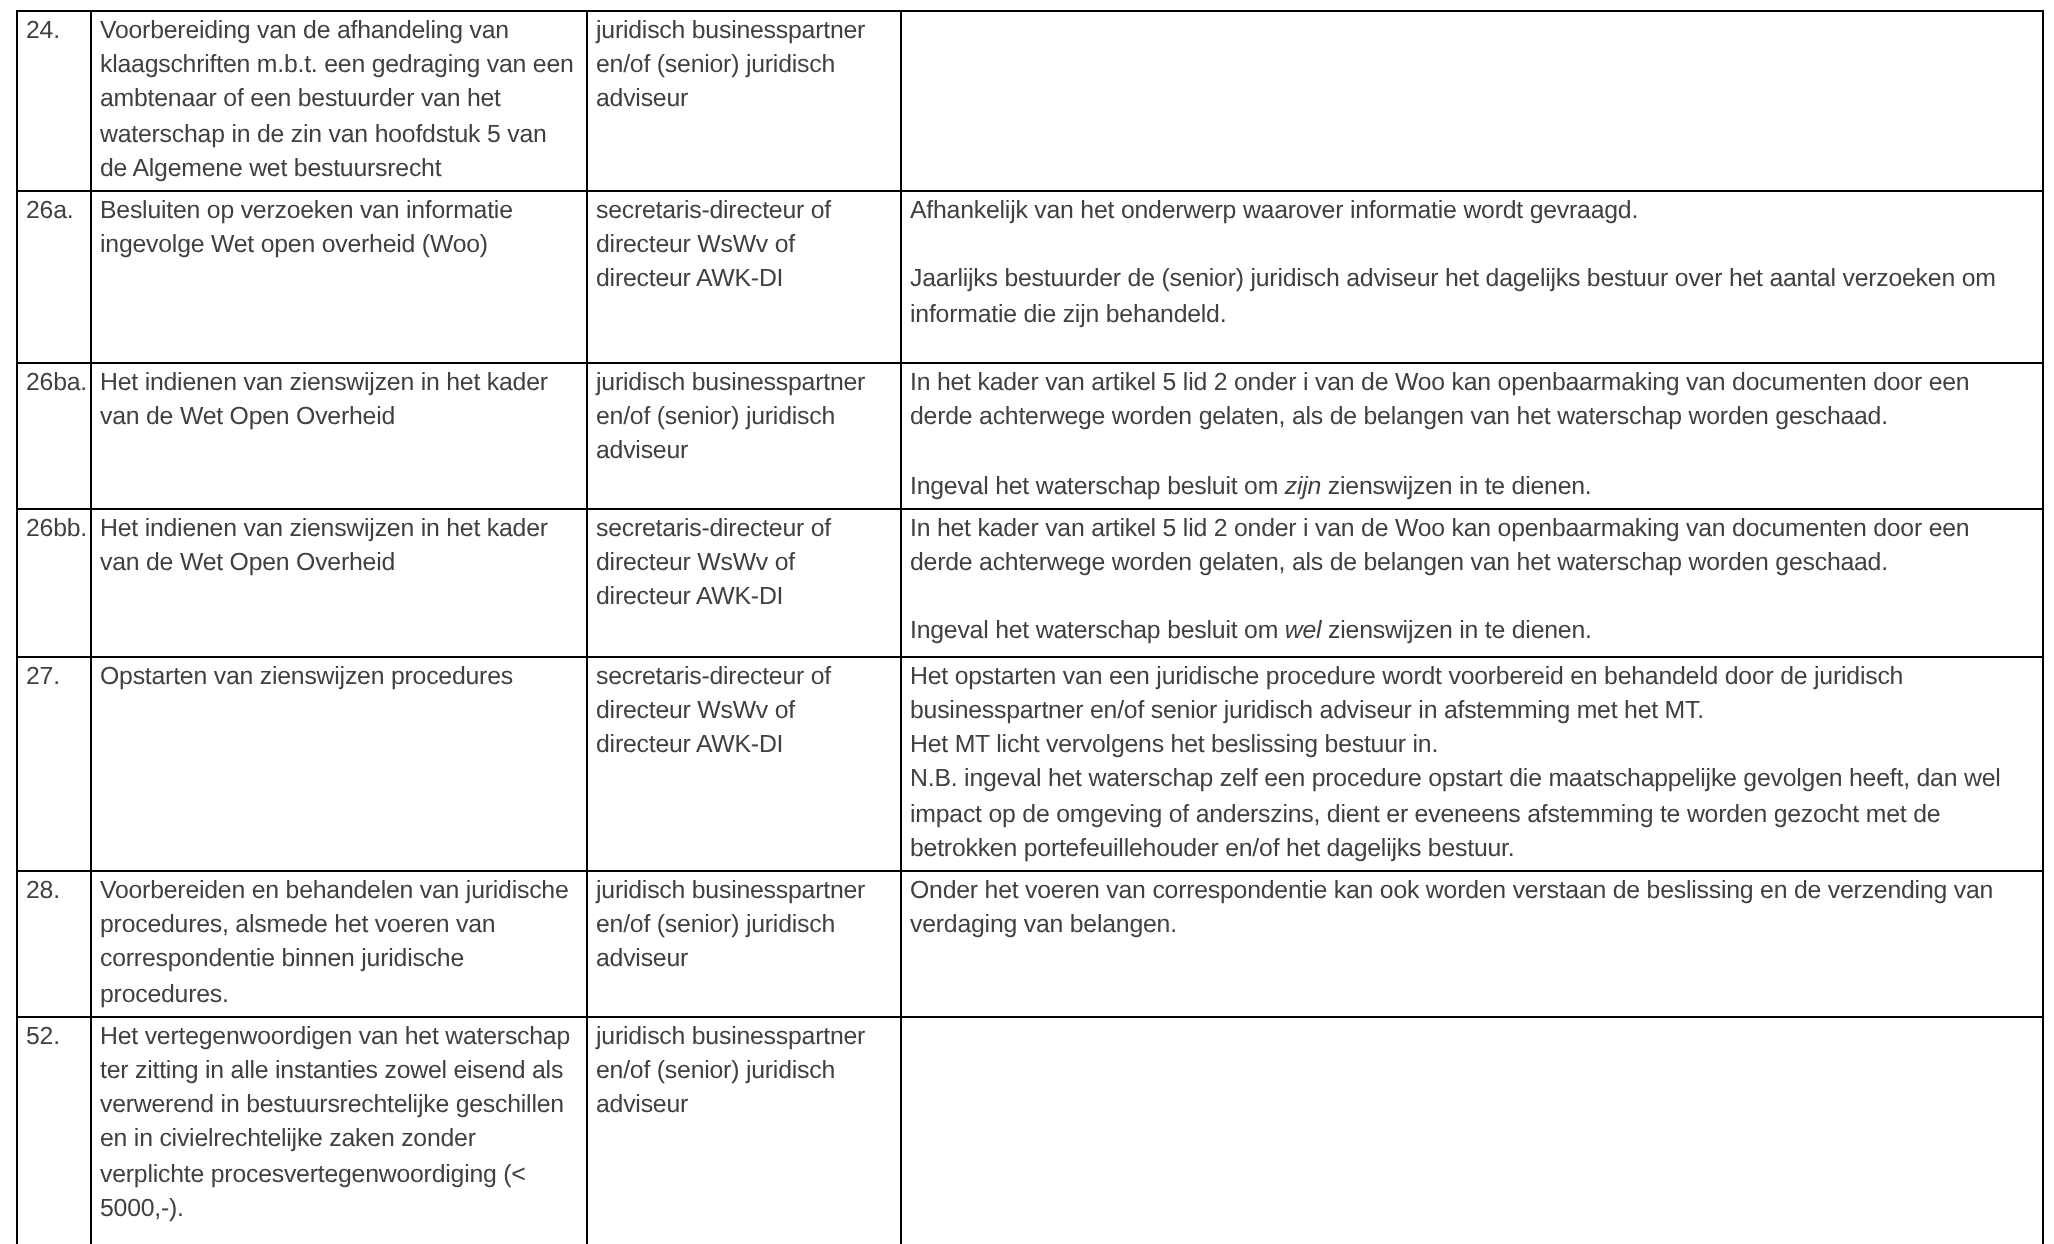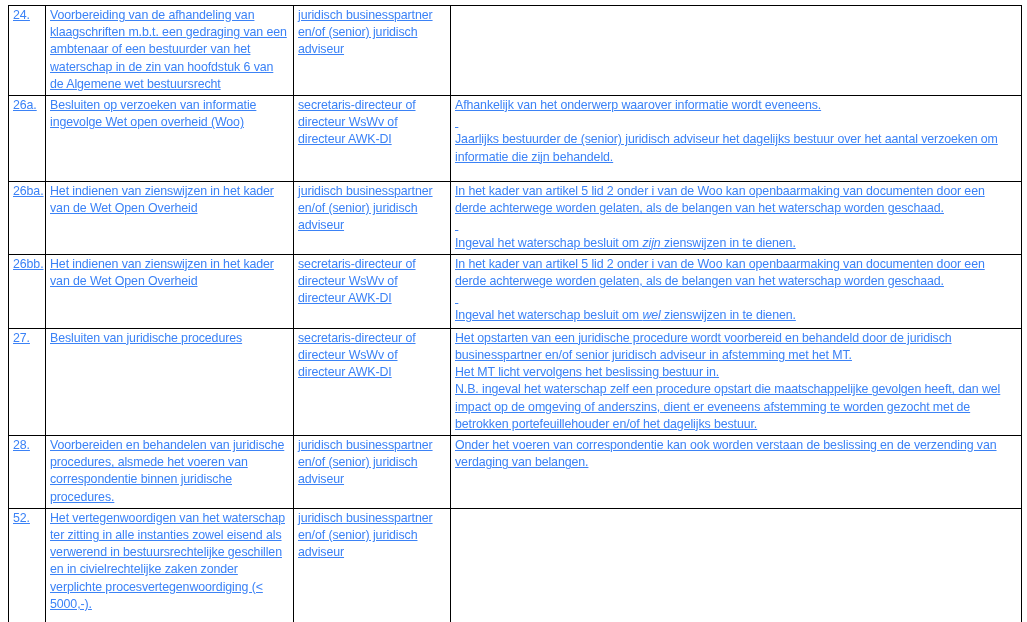--- a/index.html
+++ b/index.html
@@ -11,22 +11,21 @@
     position: relative;
     width: 1027px;
     height: 622px;
     box-sizing: border-box;
     padding: 5px 0 0 8px;
     background: #ffffff;
     font-family: "Liberation Sans", "DejaVu Sans", sans-serif;
     font-size: 12.4px;
     line-height: 17.2px;
     letter-spacing: -0.1px;
-    color: #3b82f6;
-    text-decoration: underline;
+    color: #404040;
   }
   table.mandate {
     border-collapse: collapse;
     table-layout: fixed;
     width: 1013px;
   }
   table.mandate td {
     border: 1px solid #000000;
     vertical-align: top;
     padding: 1px 4px 2px 4px;
@@ -52,30 +51,30 @@
   <table class="mandate">
     <colgroup>
       <col style="width:37px">
       <col style="width:248px">
       <col style="width:157px">
       <col style="width:571px">
     </colgroup>
     <tbody>
         <tr>
           <td><span>24.</span></td>
-          <td><span>Voorbereiding van de afhandeling van klaagschriften m.b.t. een gedraging van een ambtenaar of een bestuurder van het waterschap in de zin van hoofdstuk 6 van de Algemene wet bestuursrecht</span></td>
+          <td><span>Voorbereiding van de afhandeling van klaagschriften m.b.t. een gedraging van een ambtenaar of een bestuurder van het waterschap in de zin van hoofdstuk 5 van de Algemene wet bestuursrecht</span></td>
           <td><span>juridisch businesspartner en/of (senior) juridisch adviseur</span></td>
           <td></td>
         </tr>
         <tr>
           <td><span>26a.</span></td>
           <td><span>Besluiten op verzoeken van informatie ingevolge Wet open overheid (Woo)</span></td>
           <td><span>secretaris-directeur of directeur WsWv of directeur AWK-DI</span></td>
           <td>
-            <div class="para"><span>Afhankelijk van het onderwerp waarover informatie wordt eveneens.</span></div>
+            <div class="para"><span>Afhankelijk van het onderwerp waarover informatie wordt gevraagd.</span></div>
             <div class="para"></div>
             <div class="para"><span>Jaarlijks bestuurder de (senior) juridisch adviseur het dagelijks bestuur over het aantal verzoeken om informatie die zijn behandeld.</span></div>
           </td>
         </tr>
         <tr>
           <td><span>26ba.</span></td>
           <td><span>Het indienen van zienswijzen in het kader van de Wet Open Overheid</span></td>
           <td><span>juridisch businesspartner en/of (senior) juridisch adviseur</span></td>
           <td>
             <div class="para"><span>In het kader van artikel 5 lid 2 onder i van de Woo kan openbaarmaking van documenten door een derde achterwege worden gelaten, als de belangen van het waterschap worden geschaad.</span></div>
@@ -88,21 +87,21 @@
           <td><span>Het indienen van zienswijzen in het kader van de Wet Open Overheid</span></td>
           <td><span>secretaris-directeur of directeur WsWv of directeur AWK-DI</span></td>
           <td>
             <div class="para"><span>In het kader van artikel 5 lid 2 onder i van de Woo kan openbaarmaking van documenten door een derde achterwege worden gelaten, als de belangen van het waterschap worden geschaad.</span></div>
             <div class="para"></div>
             <div class="para"><span>Ingeval het waterschap besluit om </span><span class="it">wel</span><span> zienswijzen in te dienen.</span></div>
           </td>
         </tr>
         <tr>
           <td><span>27.</span></td>
-          <td><span>Besluiten van juridische procedures</span></td>
+          <td><span>Opstarten van zienswijzen procedures</span></td>
           <td><span>secretaris-directeur of directeur WsWv of directeur AWK-DI</span></td>
           <td>
             <div class="para"><span>Het opstarten van een juridische procedure wordt voorbereid en behandeld door de juridisch businesspartner en/of senior juridisch adviseur in afstemming met het MT.</span></div>
             <div class="para"><span>Het MT licht vervolgens het beslissing bestuur in.</span></div>
             <div class="para"><span>N.B. ingeval het waterschap zelf een procedure opstart die maatschappelijke gevolgen heeft, dan wel impact op de omgeving of anderszins, dient er eveneens afstemming te worden gezocht met de betrokken portefeuillehouder en/of het dagelijks bestuur.</span></div>
           </td>
         </tr>
         <tr>
           <td><span>28.</span></td>
           <td><span>Voorbereiden en behandelen van juridische procedures, alsmede het voeren van correspondentie binnen juridische procedures.</span></td>

